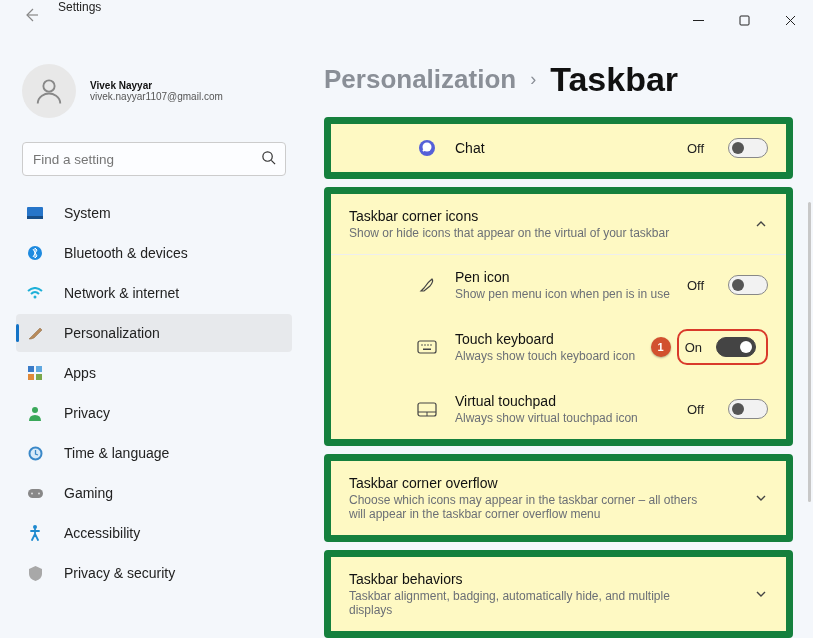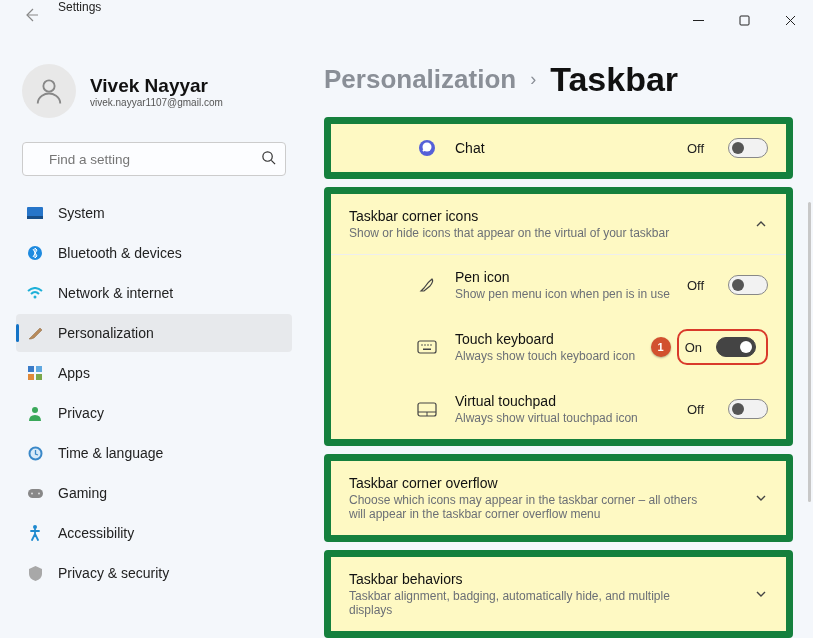--- a/index.html
+++ b/index.html
@@ -6,27 +6,27 @@
   body { background: #f4f7fb; width: 813px; height: 638px; overflow: hidden; position: relative; border-radius: 10px; }
   .titlebar { height: 44px; display: flex; align-items: flex-start; padding: 0 0 0 16px; }
   .back-btn { width: 30px; height: 30px; display:flex; align-items:center; justify-content:center; color:#555; }
   .title { font-size: 12px; color:#222; margin-left:12px; }
   .win-controls { margin-left:auto; display:flex; }
   .win-btn { width:46px; height:40px; display:flex; align-items:center; justify-content:center; color:#222; }
   .layout { display:flex; height: calc(100% - 44px); }
   .sidebar { width: 300px; padding: 12px 8px 0 16px; }
   .profile { display:flex; align-items:center; gap:14px; padding:8px 6px 18px 6px; }
   .avatar { width:54px; height:54px; border-radius:50%; background:#e8e8e8; display:flex; align-items:center; justify-content:center; color:#777; }
-  .profile-name { font-size:19px; font-weight:600; color:#111; }
+  .profile-name { font-size:10px; font-weight:600; color:#111; }
   .profile-email { font-size:10px; color:#555; }
   .search-wrap { position:relative; margin: 6px 6px 18px 6px; }
-  .search { width:100%; height:34px; border:1px solid #ccc; border-radius:4px; padding:0 36px 0 26px; font-size:13.5px; background:#fcfdff; color:#555; }
+  .search { width:100%; height:34px; border:1px solid #ccc; border-radius:4px; padding:0 36px 0 10px; font-size:13.5px; background:#fcfdff; color:#555; }
   .search-icon-btn { position:absolute; right:10px; top:8px; color:#333; }
   .nav { display:flex; flex-direction:column; gap:2px; }
-  .nav-item { display:flex; align-items:center; gap:14px; height:38px; padding:0 10px 0 10px; border-radius:4px; font-size:14px; color:#222; cursor:pointer; }
+  .nav-item { display:flex; align-items:center; gap:20px; height:38px; padding:0 10px 0 10px; border-radius:4px; font-size:14px; color:#222; cursor:pointer; }
   .nav-item .nav-icon { width:18px; display:flex; justify-content:center; }
   .nav-item.active { background:#e7e9ec; position:relative; }
   .nav-item.active::before { content:""; position:absolute; left:0; top:10px; bottom:10px; width:3px; background:#1473c6; border-radius:2px; }
   .main { flex:1; padding: 16px 20px 0 24px; overflow-y:auto; position:relative; }
   .breadcrumb { display:flex; align-items:center; gap:14px; margin-bottom:18px; }
   .bc-parent { font-size:26px; font-weight:600; color:#8a8f97; }
   .bc-sep { font-size:18px; color:#8a8f97; }
   .bc-current { font-size:34px; font-weight:600; color:#111; }
   .card { background:#fef9c3; border:7px solid #15803d; border-radius:4px; margin-bottom:8px; }
   .row { display:flex; align-items:center; padding:14px 18px; gap:16px; }

